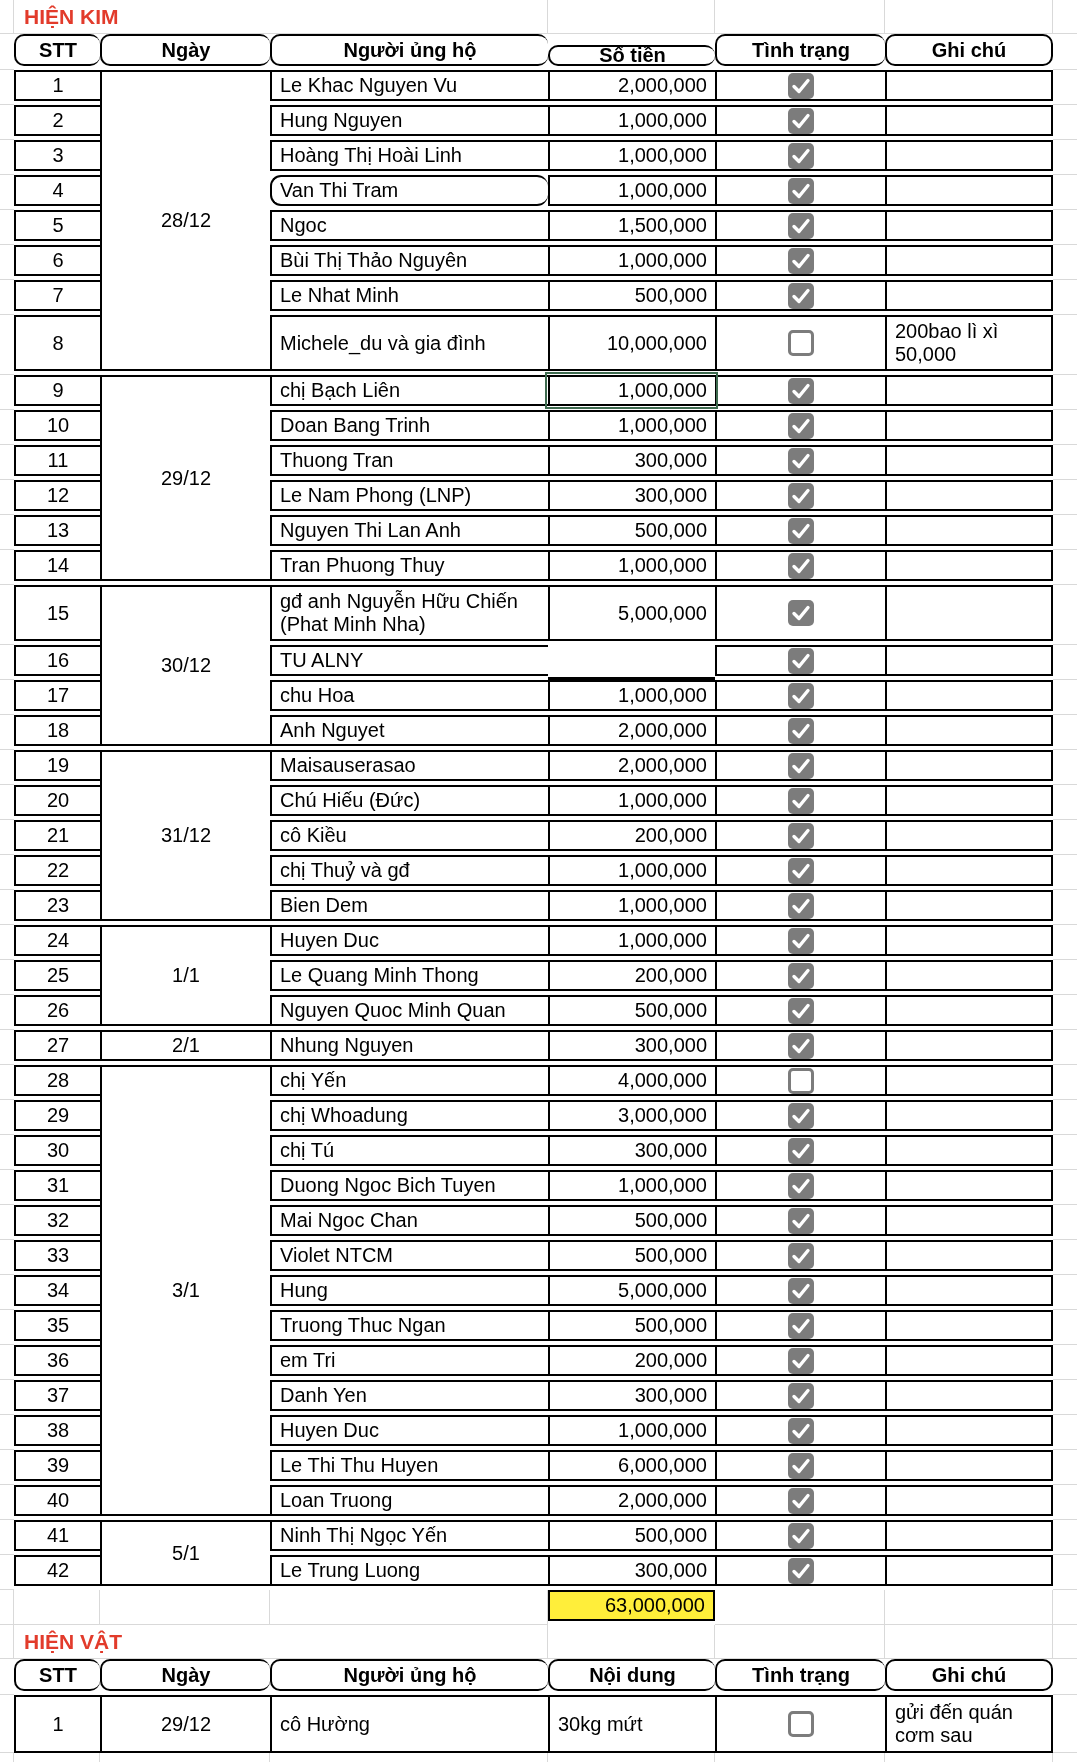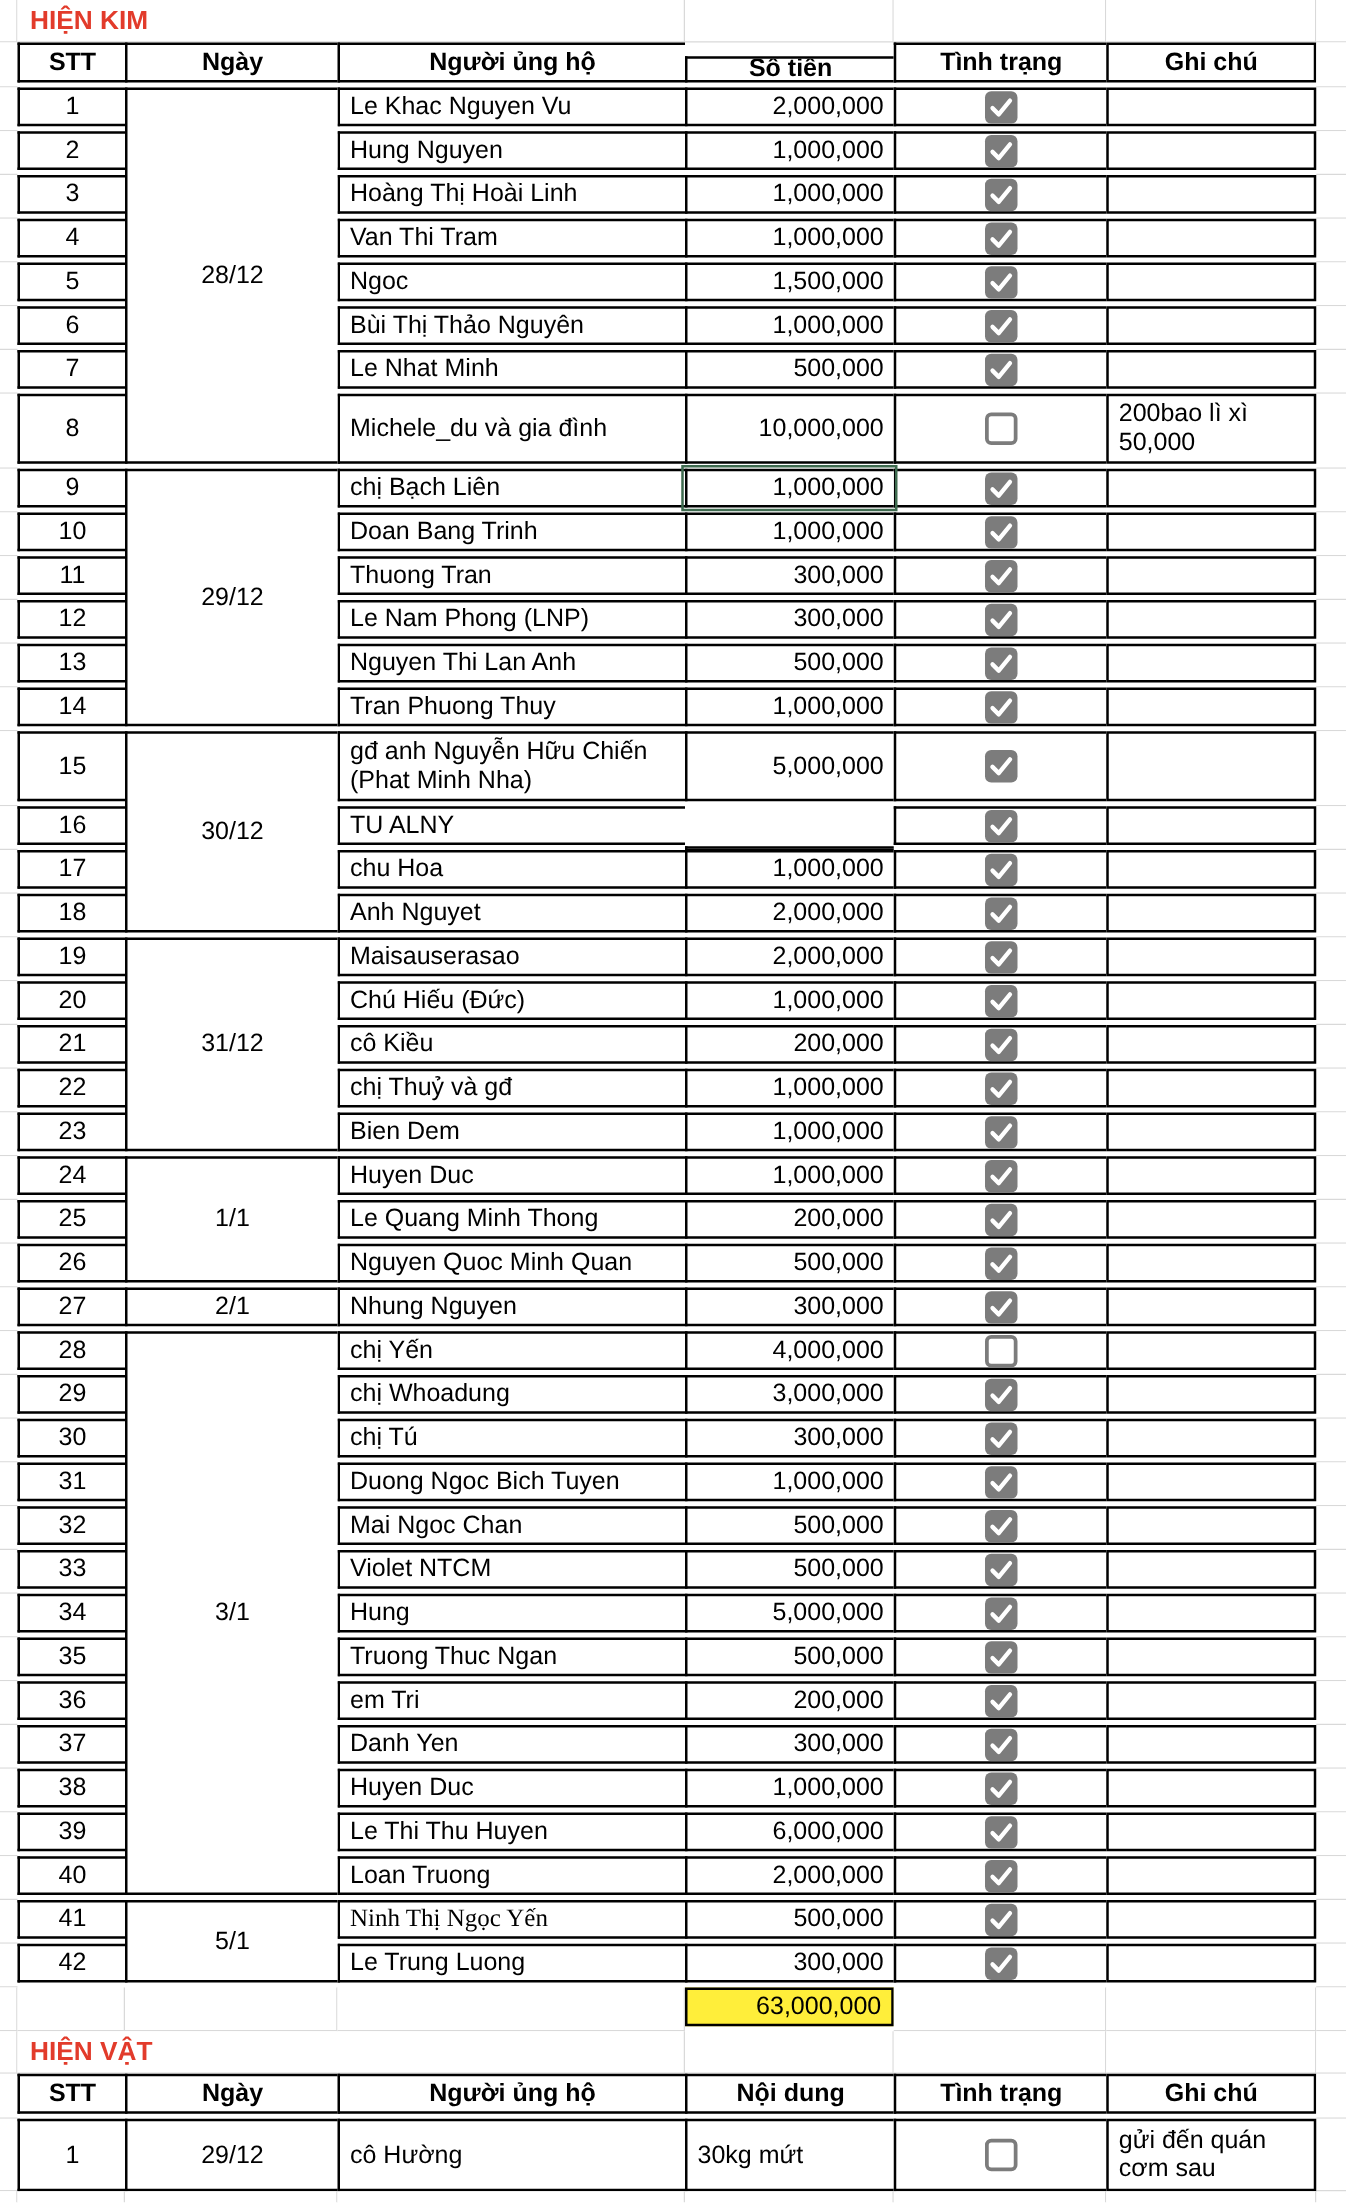--- a/index.html
+++ b/index.html
@@ -14,21 +14,21 @@
   .c{
     box-sizing:border-box;
     display:flex;align-items:center;
     font-size:20px;color:#000;
     overflow:hidden;
     background:#ffffff;
   }
   
   .b{border:2px solid #000;border-right:none;}
   .br{border-right:2px solid #000;}
-  .hdr{font-weight:bold;justify-content:center;}
+  .hdr{font-weight:bold;justify-content:center;border-radius:10px;}
   .ctr{justify-content:center;text-align:center;}
   .rt{justify-content:flex-end;padding-right:8px;text-align:right;}
   .lf{padding-left:8px;}
   .note{line-height:1.15;padding-top:1px;padding-bottom:1px;}
   .faintR{border-right:1px solid #d9d9d9;}
   .faintB{border-bottom:1px solid #d9d9d9;}
   .title{font-weight:bold;font-size:21px;padding-left:10px;}
   .sel{outline:2px solid #3e6b4f;outline-offset:1px;z-index:2;}
   .ck{width:26px;height:26px;border-radius:5px;flex:0 0 auto;}
   .ck svg{display:block;}
@@ -88,21 +88,21 @@
       <div class="ck" style="background: rgb(124, 124, 124);">
         <svg width="26" height="26" viewBox="0 0 26 26">
           <path d="M6 13.5 L11 18.5 L20 7.5" stroke="#ffffff" stroke-width="3.4" fill="none" stroke-linecap="round" stroke-linejoin="round"></path>
         </svg>
       </div>
     </div>
     <div class="c b br lf note" style="grid-area: 8 / 7;"></div>
     <div class="c faintB" style="grid-area: 10 / 1 / span 2;"></div>
     <div class="c faintB" style="grid-area: 10 / 8 / span 2;"></div>
     <div class="c b ctr" style="grid-area: 10 / 2;">4</div>
-    <div class="c b lf" style="grid-area: 10 / 4;">Van Thi Tram</div>
+    <div class="c b lf" style="grid-area: 10 / 4; border-radius: 11px;">Van Thi Tram</div>
     <div class="c b rt" style="grid-area: 10 / 5;">1,000,000</div>
     <div class="c b ctr" style="grid-area: 10 / 6;">
       <div class="ck" style="background: rgb(124, 124, 124);">
         <svg width="26" height="26" viewBox="0 0 26 26">
           <path d="M6 13.5 L11 18.5 L20 7.5" stroke="#ffffff" stroke-width="3.4" fill="none" stroke-linecap="round" stroke-linejoin="round"></path>
         </svg>
       </div>
     </div>
     <div class="c b br lf note" style="grid-area: 10 / 7;"></div>
     <div class="c faintB" style="grid-area: 12 / 1 / span 2;"></div>
@@ -561,21 +561,21 @@
       <div class="ck" style="background: rgb(124, 124, 124);">
         <svg width="26" height="26" viewBox="0 0 26 26">
           <path d="M6 13.5 L11 18.5 L20 7.5" stroke="#ffffff" stroke-width="3.4" fill="none" stroke-linecap="round" stroke-linejoin="round"></path>
         </svg>
       </div>
     </div>
     <div class="c b br lf note" style="grid-area: 82 / 7;"></div>
     <div class="c faintB" style="grid-area: 84 / 1 / span 2;"></div>
     <div class="c faintB" style="grid-area: 84 / 8 / span 2;"></div>
     <div class="c b ctr" style="grid-area: 84 / 2;">41</div>
-    <div class="c b lf" style="grid-area: 84 / 4; font-family: Liberation Serif, serif;">Ninh Thị Ngọc Yến</div>
+    <div class="c b lf" style="grid-area: 84 / 4;">Ninh Thị Ngọc Yến</div>
     <div class="c b rt" style="grid-area: 84 / 5;">500,000</div>
     <div class="c b ctr" style="grid-area: 84 / 6;">
       <div class="ck" style="background: rgb(124, 124, 124);">
         <svg width="26" height="26" viewBox="0 0 26 26">
           <path d="M6 13.5 L11 18.5 L20 7.5" stroke="#ffffff" stroke-width="3.4" fill="none" stroke-linecap="round" stroke-linejoin="round"></path>
         </svg>
       </div>
     </div>
     <div class="c b br lf note" style="grid-area: 84 / 7;"></div>
     <div class="c faintB" style="grid-area: 86 / 1 / span 2;"></div>

